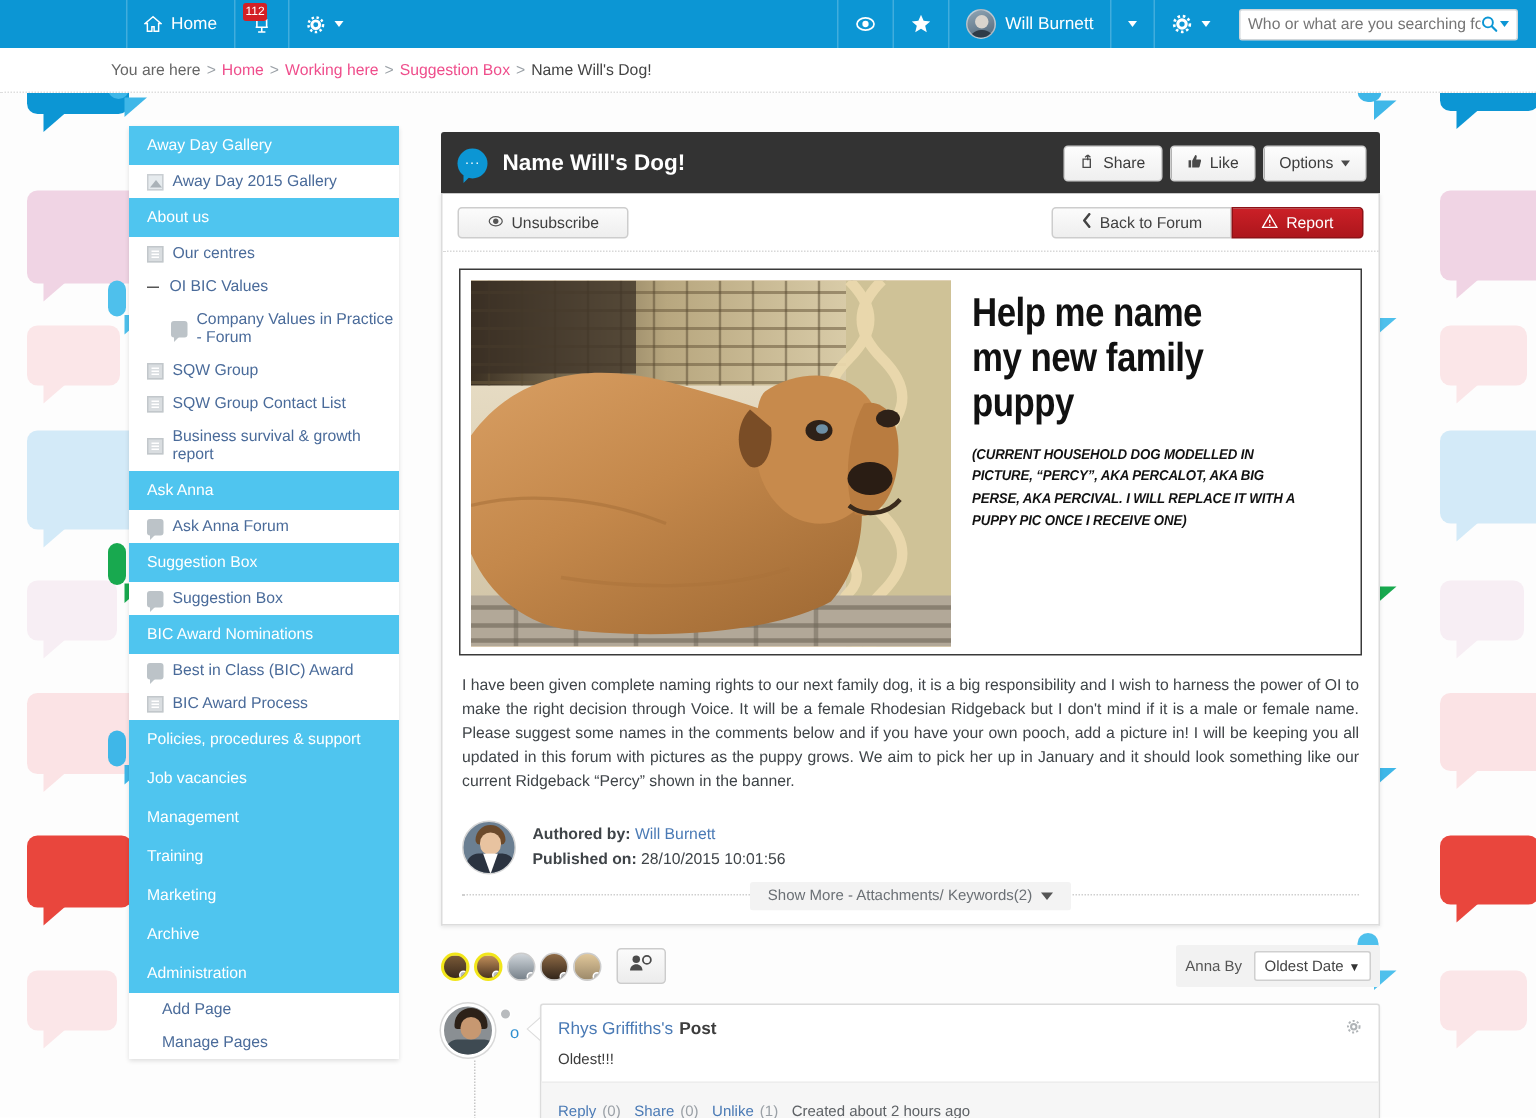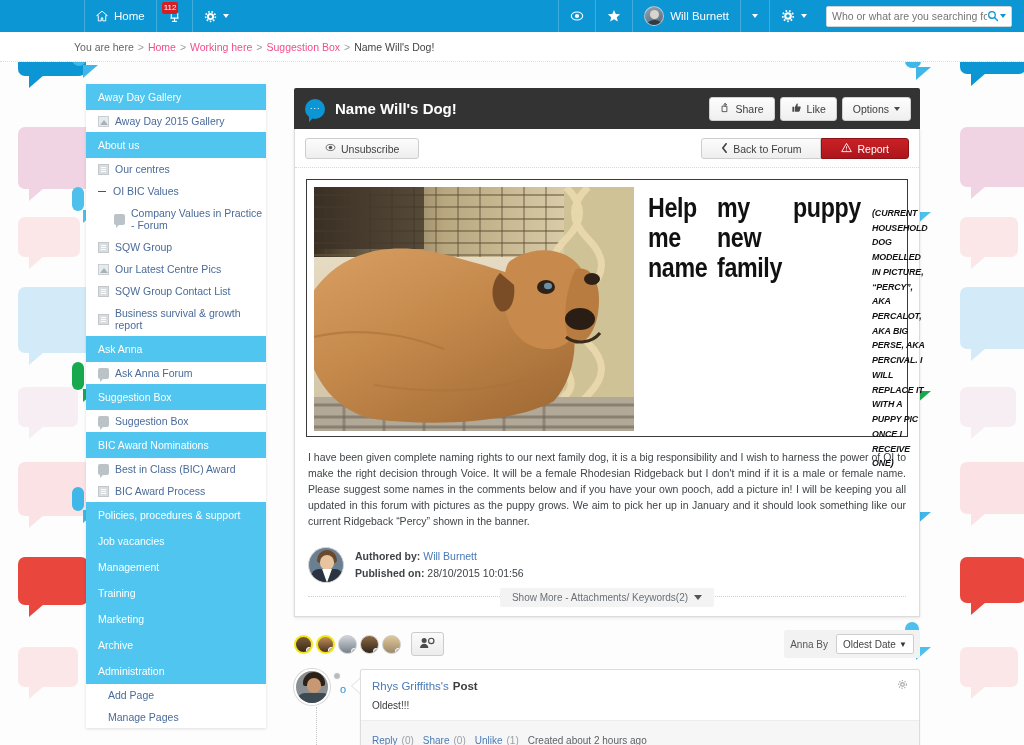--- a/index.html
+++ b/index.html
@@ -181,21 +181,21 @@
   
   #poster {
     margin: 11px 11px 0 11px; border:1px solid #3a3a3a; background:#fff;
     height: 258px; display:flex; padding:7px;
   }
   #poster-photo {
     width: 320px; height: 244px; flex:none; position:relative; overflow:hidden;
     background:#c2a271;
   }
   #poster-text {
-    flex:1; padding: 6px 6px 0 14px; display:flex; 
+    flex:1; padding: 6px 6px 0 14px; display:flex; flex-direction:column;
   }
   .poster-h {
     font-family: "Liberation Sans Narrow","Liberation Sans", sans-serif;
     font-size: 27px; line-height: 1.12; font-weight:bold; color:#111;
     letter-spacing:-0.4px; transform: scaleX(0.86); transform-origin: left center;
   }
   .poster-sub {
     margin-top: 13px; font-size: 9.5px; line-height: 1.55; color:#111;
     font-weight: bold; font-style: italic; letter-spacing:-0.1px;
     transform: scaleX(0.93); transform-origin: left top;
@@ -507,24 +507,20 @@
       <i class="ic ic-minus"></i>
       <span>OI BIC Values</span>
     </div>
   <div class="sb-link indent">
       <i class="ic ic-forum"></i>
       <span>Company Values in Practice - Forum</span>
     </div>
   <div class="sb-link">
       <i class="ic ic-doc"></i>
       <span>SQW Group</span>
-    </div>
-  <div class="sb-link">
-      <i class="ic ic-img"></i>
-      <span>Our Latest Centre Pics</span>
     </div>
   <div class="sb-link">
       <i class="ic ic-doc"></i>
       <span>SQW Group Contact List</span>
     </div>
   <div class="sb-link">
       <i class="ic ic-doc"></i>
       <span>Business survival &amp; growth report</span>
     </div>
   <div class="sb-head"><span>Ask Anna</span></div>

